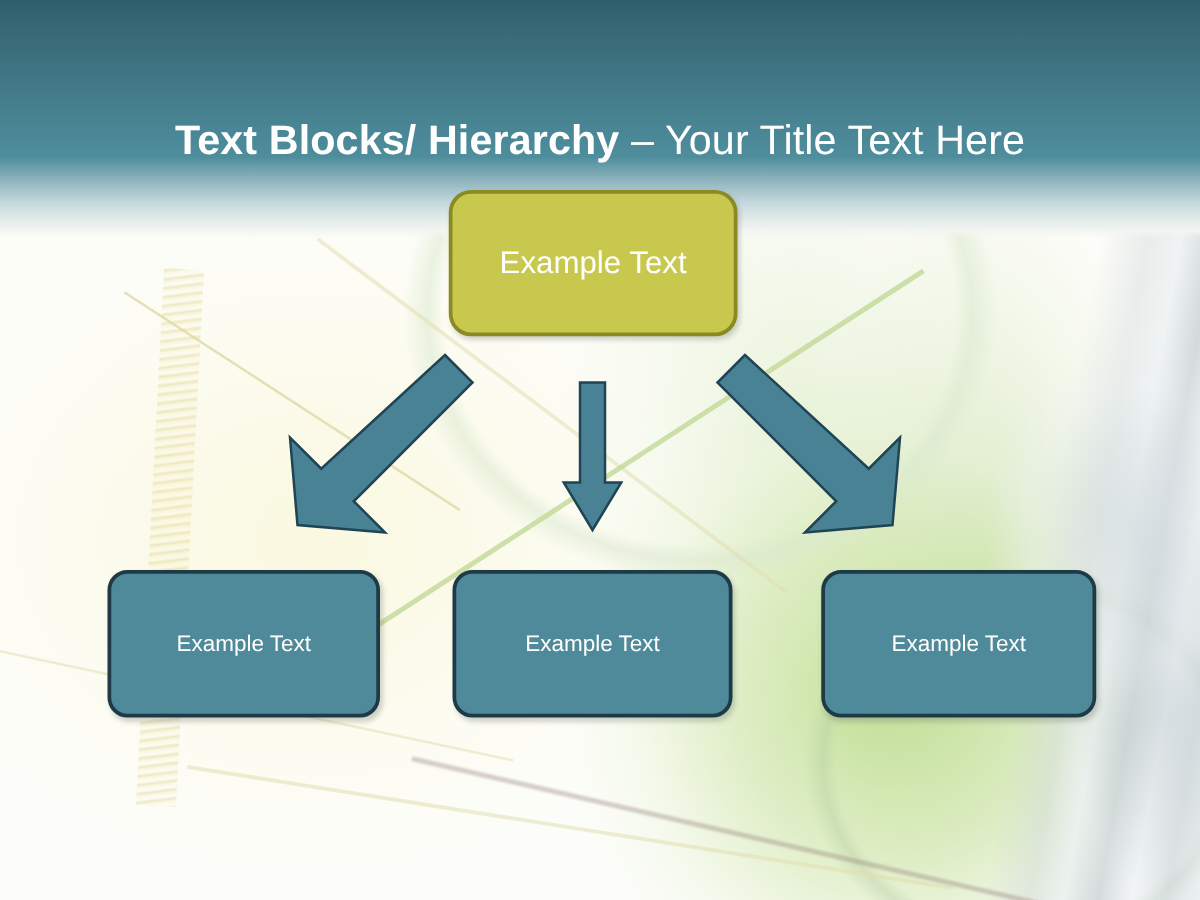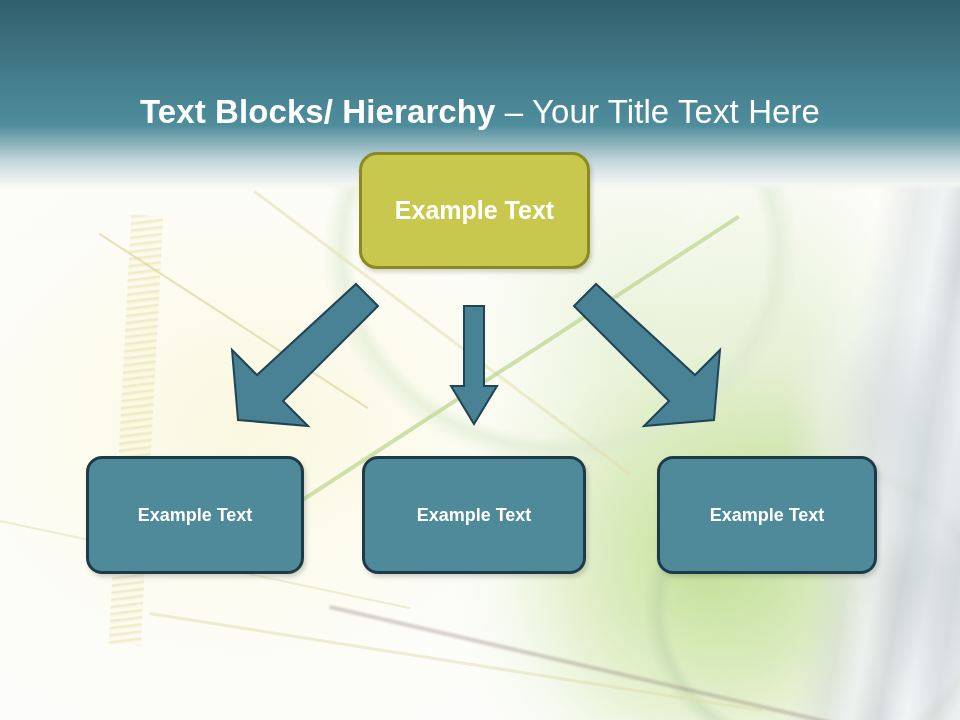--- a/index.html
+++ b/index.html
@@ -124,21 +124,20 @@
   
   .node {
     position: absolute;
     box-sizing: border-box;
     display: flex;
     align-items: center;
     justify-content: center;
     color: #ffffff;
     border-radius: 16px;
     box-shadow: 2px 3px 4px rgba(90,100,95,0.28);
-    font-weight: bold;
   }
   .node-top {
     background: #c8c84e;
     border: 3px solid #8a8a23;
     left: 359px; top: 152px;
     width: 231px; height: 117px;
     border-radius: 18px;
     font-size: 25px;
   }
   .node-leaf {

